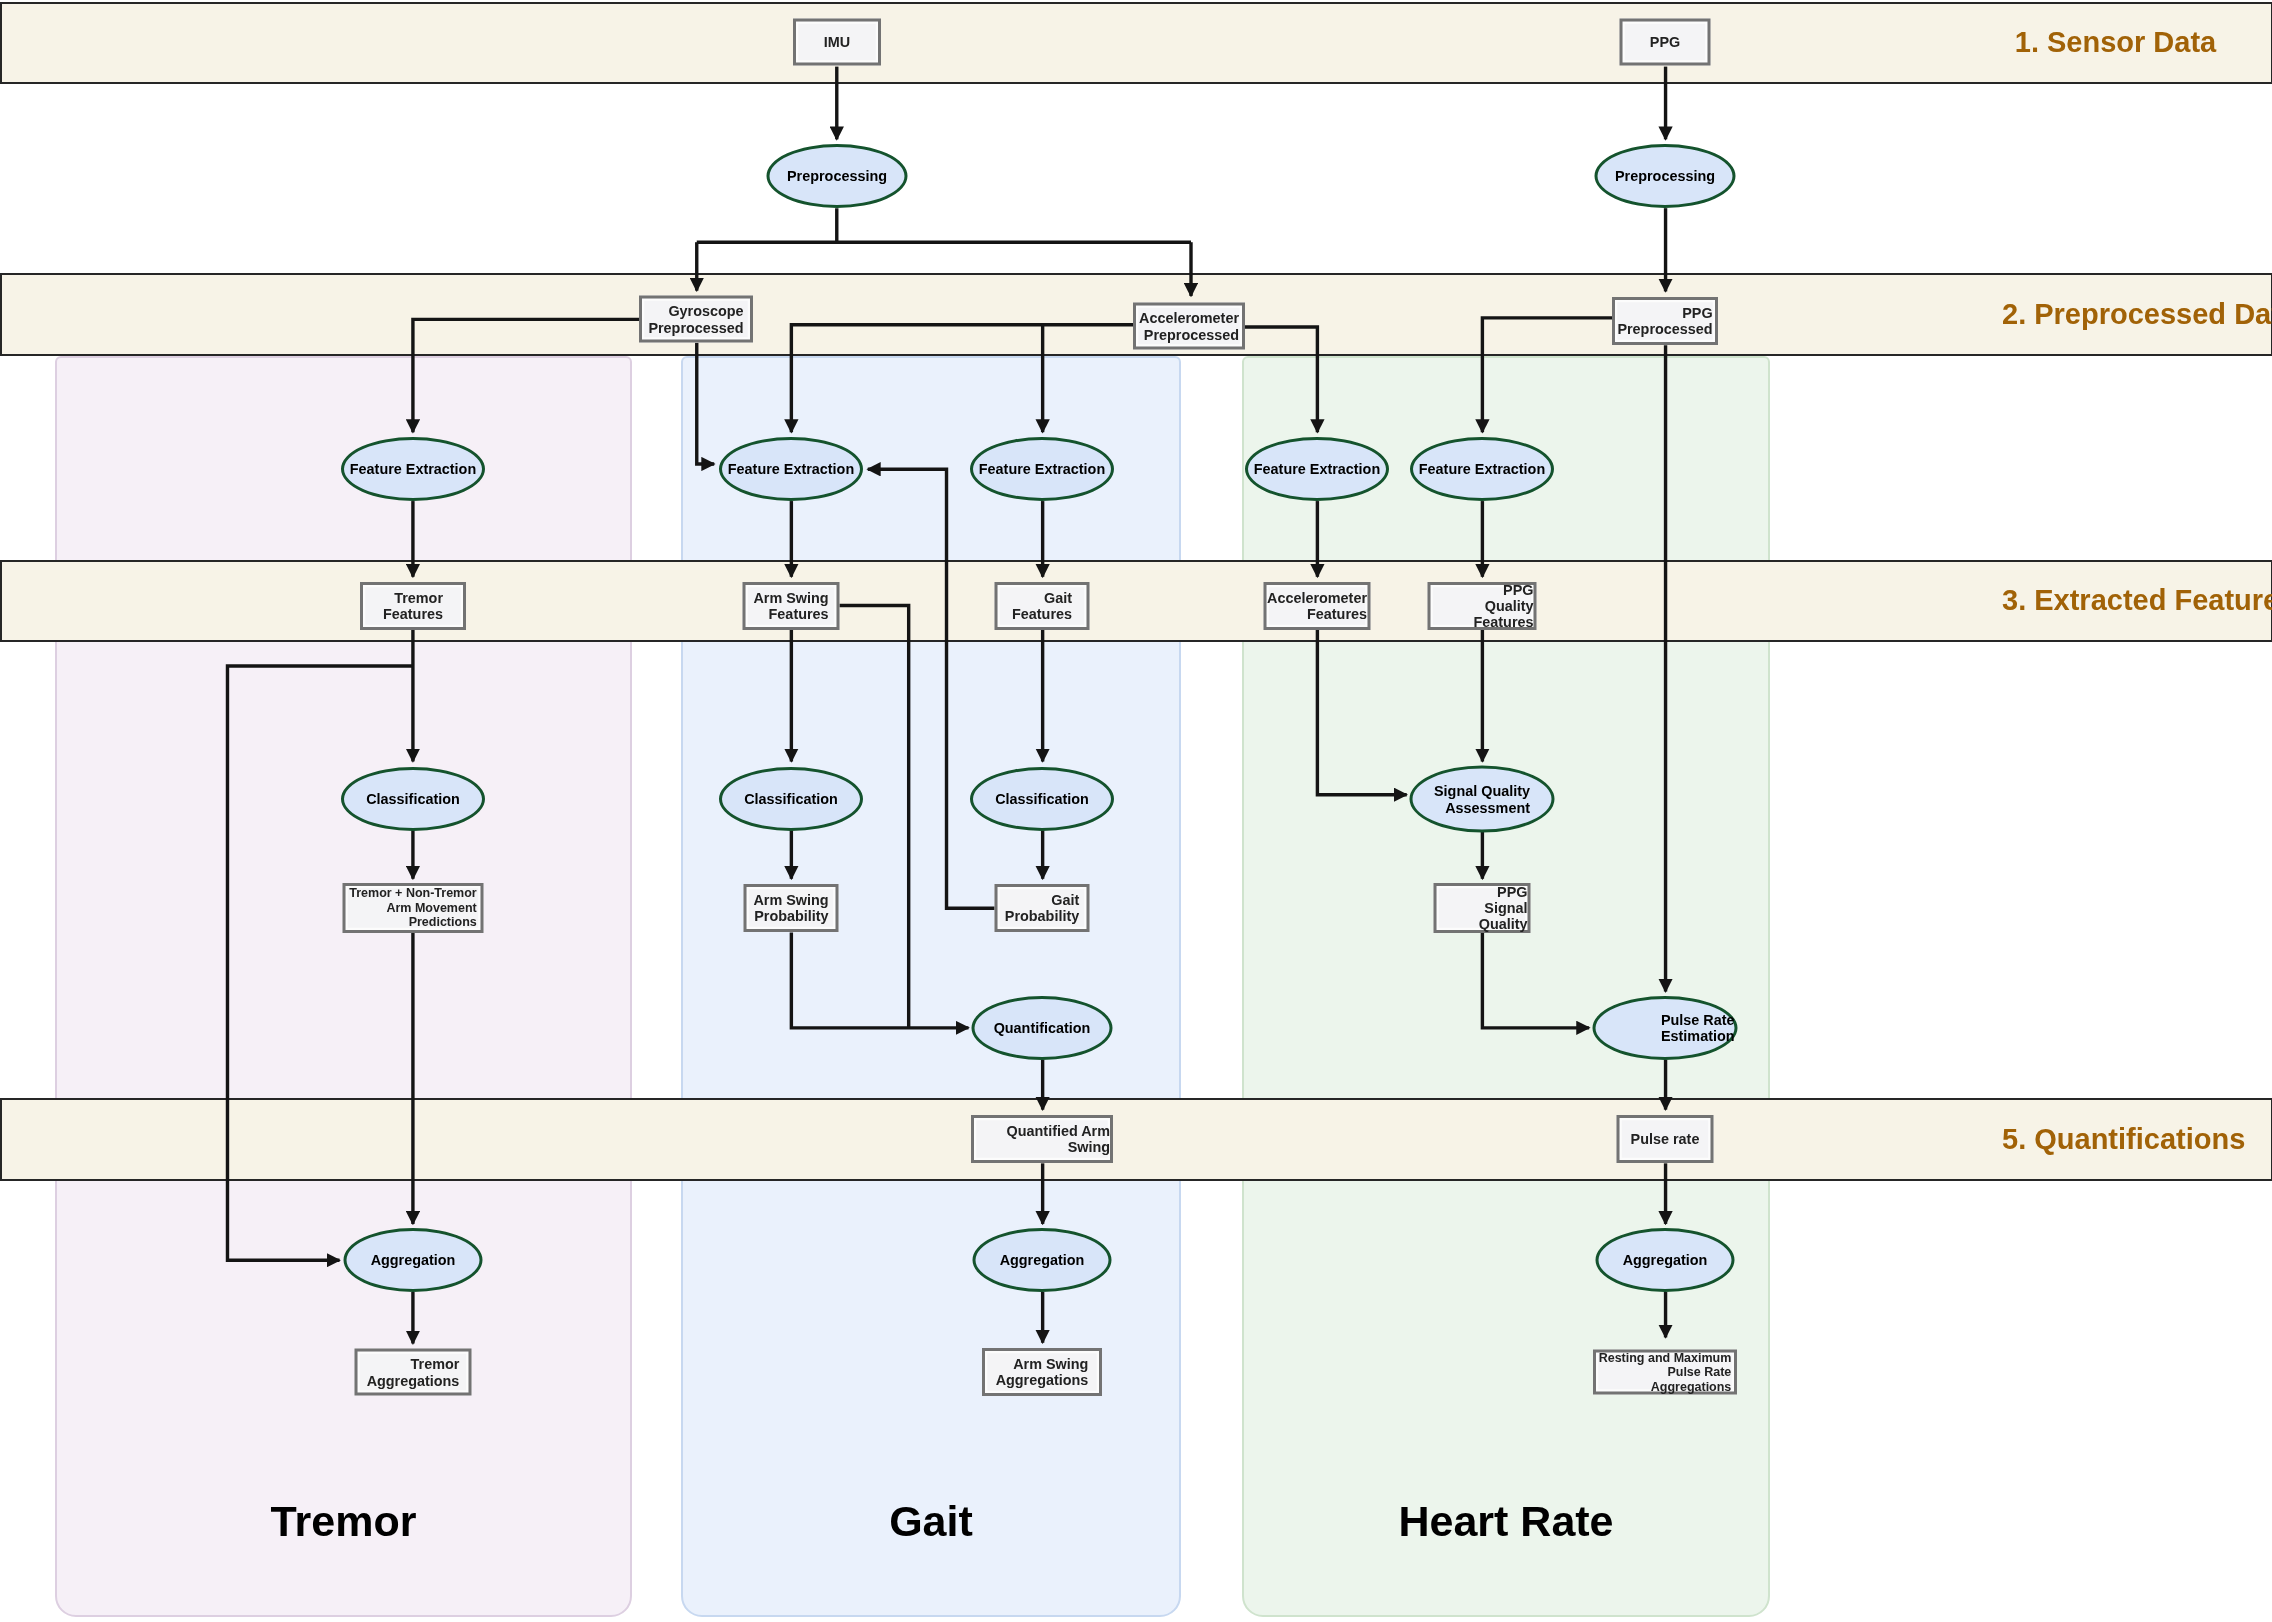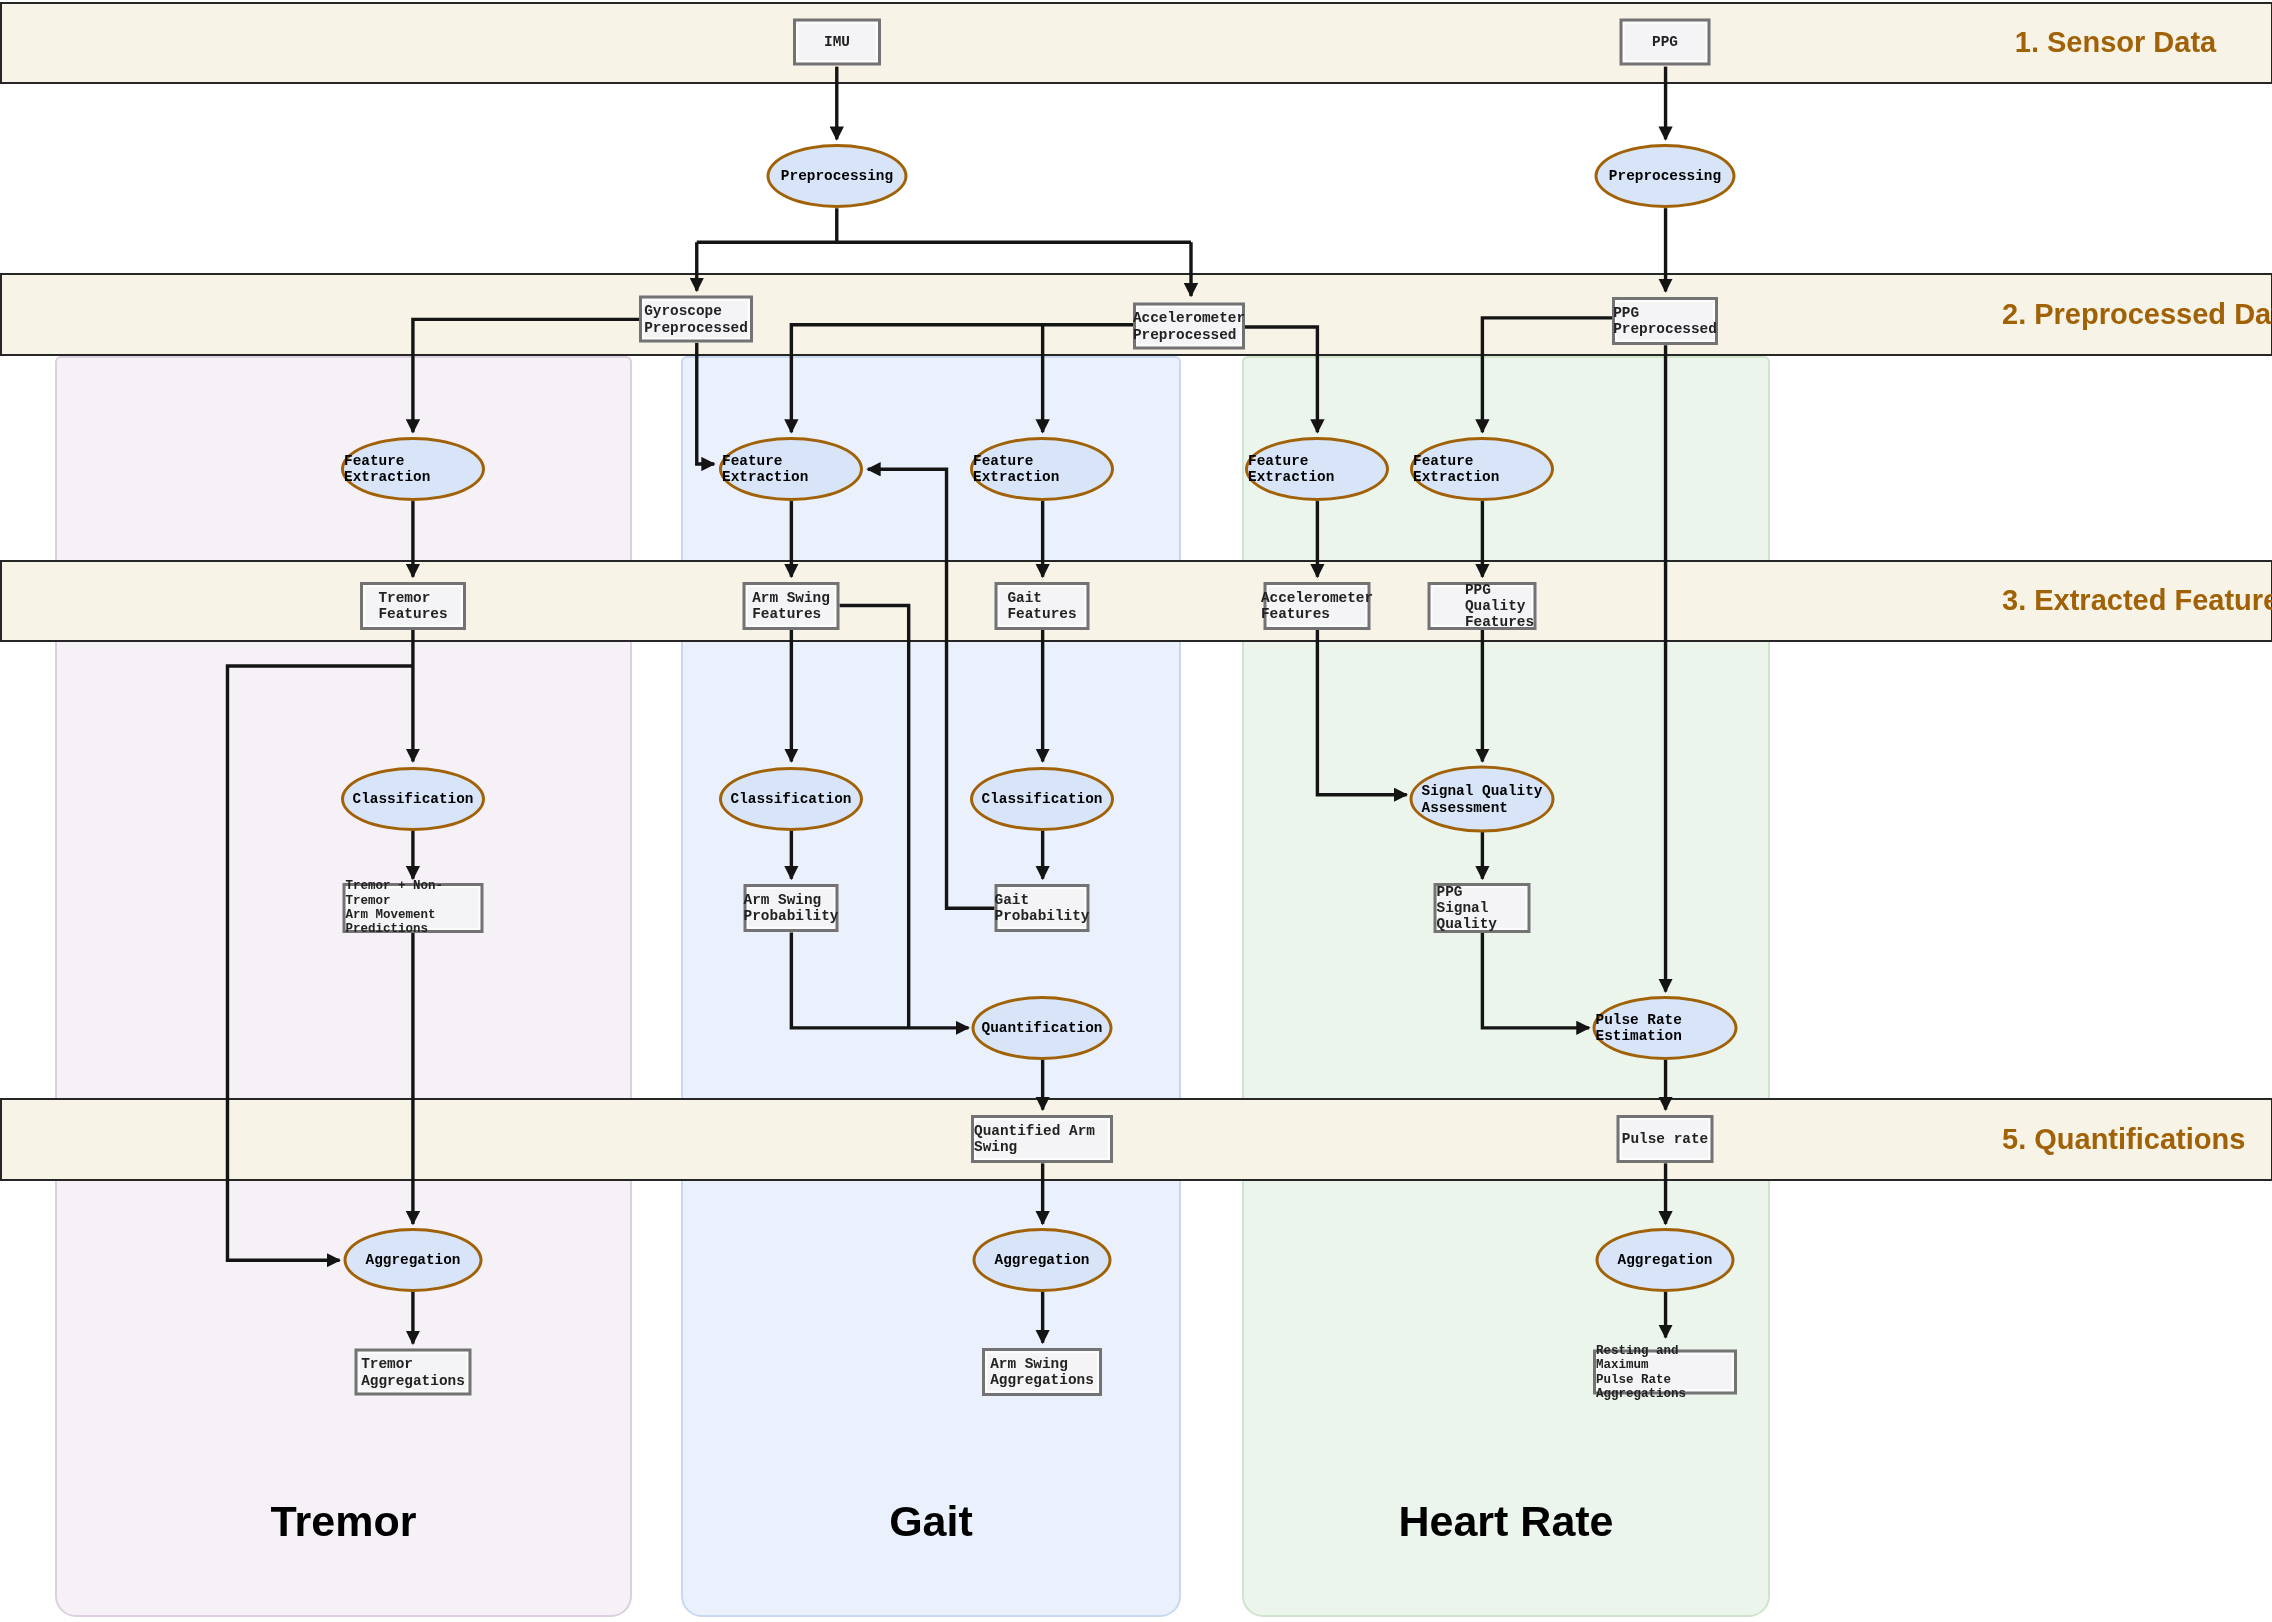--- a/index.html
+++ b/index.html
@@ -25,25 +25,25 @@
   #band-5{top:1098px;height:83px;}
   #band-6{top:1332px;height:82px;}
   .band-label{position:absolute;left:2000px;width:227px;top:50%;
         transform:translateY(-52%);text-align:center;
         font-size:29px;font-weight:bold;color:#a16207;white-space:nowrap;}
   
   #edges{position:absolute;left:0;top:0;z-index:3;}
   .edge{fill:none;stroke:#141414;stroke-width:4.5px;}
   
   .node{position:absolute;z-index:4;display:flex;align-items:center;justify-content:center;
-        text-align:left;font-weight:bold;box-sizing:border-box;
-        transform:translate(-50%,-50%);white-space:pre-line;line-height:1.12;font-family:Liberation Mono, monospace;}
+        text-align:right;font-weight:bold;box-sizing:border-box;
+        transform:translate(-50%,-50%);white-space:pre-line;line-height:1.12;}
   .box{background:#f4f4f6;border:3.8px solid #737373;color:#222222;font-size:14.4px;
        box-shadow:inset 0 0 0 2.3px #fcfcfc;}
-  .ellipse{background:#d8e5f9;border:3px solid #a16207;border-radius:50%;
+  .ellipse{background:#d8e5f9;border:3px solid #14532d;border-radius:50%;
        color:#000;font-size:14.4px;}
   .small-text{font-size:12.5px;line-height:1.15;}
 </style>
 </head>
 <body>
 
 <div id="canvas">
 
   <div class="col" id="col-tremor">
     <div class="col-title">Tremor</div>

